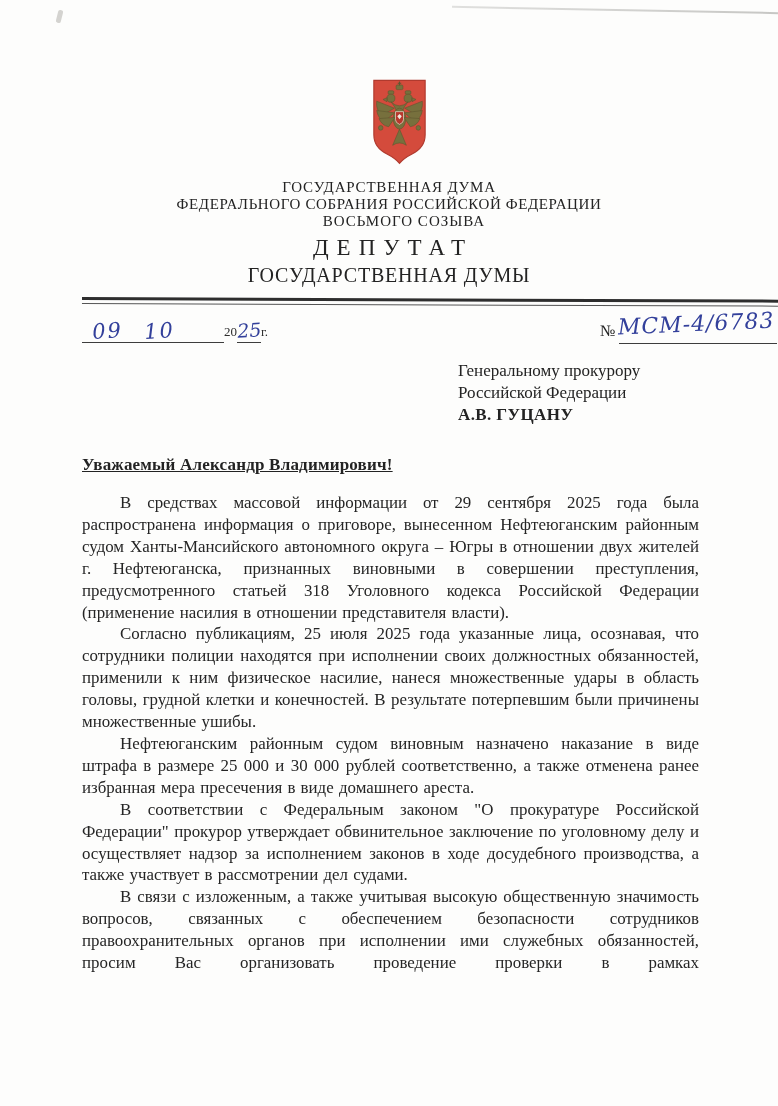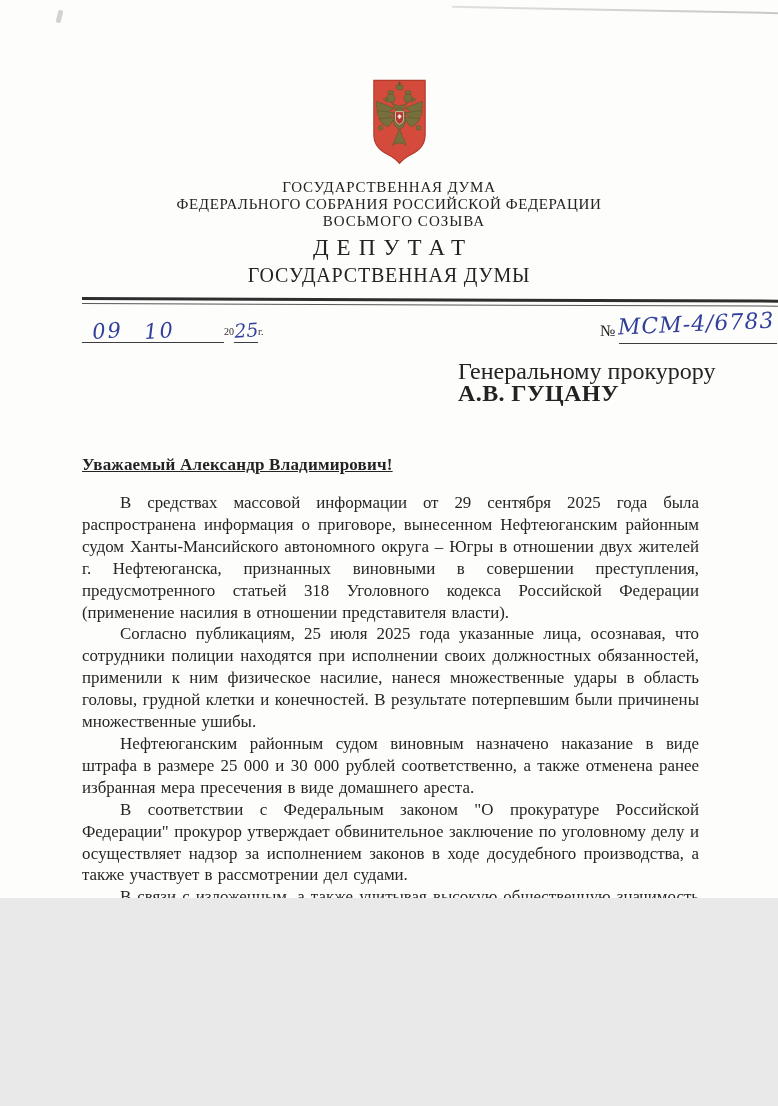--- a/index.html
+++ b/index.html
@@ -1,18 +1,18 @@
 <!DOCTYPE html>
 <html lang="ru"><head>
 <meta charset="utf-8">
 <style>
   html,body{margin:0;padding:0;background:#e9e9e9;}
   .page{
     position:relative;
-    width:778px;height:898px;
+    width:778px;height:1106px;
     margin:0 auto;
     background:#fdfdfc;
     overflow:hidden;
     font-family:"Liberation Serif",serif;
     color:#232323;
   }
   
   .artifact-line{position:absolute;top:9px;left:452px;width:326px;height:2px;
     background:linear-gradient(90deg,#d8d8d6,#b9b9b6);transform:rotate(1.1deg);opacity:.8;}
   .artifact-smudge{position:absolute;top:10px;left:57px;width:5px;height:13px;
@@ -33,31 +33,31 @@
   
   .rule{position:absolute;left:82px;right:0;top:297px;height:3px;
     border-top:3.2px solid #2e2e2e;border-bottom:1.4px solid #555;
     transform:rotate(.22deg);transform-origin:left top;}
 
   
   .date-row{position:absolute;left:82px;top:316px;height:30px;white-space:nowrap;}
   .num-row{position:absolute;left:600px;top:314px;height:34px;white-space:nowrap;}
   .seg{display:inline-block;border-bottom:1.3px solid #3d3d3d;height:26px;
     vertical-align:bottom;text-align:center;}
-  .printed{display:inline-block;font-size:10px;height:26px;line-height:30px;
+  .printed{display:inline-block;font-size:13px;height:26px;line-height:30px;
     vertical-align:bottom;color:#2c2c2c;}
   .hw{font-family:"DejaVu Serif",serif;font-style:italic;color:#33409b;}
   .hw-day{font-size:21px;display:inline-block;transform:rotate(-4deg) translateY(3px);letter-spacing:2px;}
   .hw-year{font-size:19px;display:inline-block;transform:rotate(-4deg) translateY(3px);}
   .num-label{display:inline-block;font-size:16px;height:30px;line-height:34px;vertical-align:bottom;}
   .hw-number{font-size:22px;display:inline-block;transform:rotate(-2.5deg) translate(-2px,-6px);
     letter-spacing:1px;white-space:nowrap;}
 
   
-  .recipient{position:absolute;left:458px;top:360px;font-size:24px;line-height:22px;}
+  .recipient{position:absolute;left:458px;top:360px;font-size:17px;line-height:22px;}
   .recipient-name{font-weight:bold;letter-spacing:.4px;}
 
   
   .salutation{position:absolute;left:82px;top:455px;width:616px;
     font-size:17px;font-weight:bold;letter-spacing:.2px;text-decoration:underline;}
 
   
   .body-text{position:absolute;left:82px;top:492px;width:617px;}
   .body-text p{margin:0;text-indent:38px;text-align:justify;
     font-size:16.9px;line-height:21.9px;color:#252525;word-spacing:1px;}
@@ -112,20 +112,21 @@
     <span class="seg" style="width:50px"><span class="hw hw-day">09</span></span><span class="seg" style="width:54px"><span class="hw hw-day">10</span></span><span class="seg" style="width:38px"></span><span class="printed">20</span><span class="seg" style="width:24px"><span class="hw hw-year">25</span></span><span class="printed">г.</span>
   </div>
 
   <div class="num-row">
     <span class="num-label">№</span>
     <span class="seg" style="width:158px"><span class="hw hw-number">МСМ-4/6783</span></span>
   </div>
 
   <div class="recipient">
     <div>Генеральному прокурору</div>
+    <div>Российской Федерации</div>
     <div class="recipient-name">А.В. ГУЦАНУ</div>
   </div>
 
   <div class="salutation">Уважаемый Александр Владимирович!</div>
 
   <div class="body-text">
     <p>В средствах массовой информации от 29 сентября 2025 года была распространена информация о приговоре, вынесенном Нефтеюганским районным судом Ханты-Мансийского автономного округа – Югры в отношении двух жителей г. Нефтеюганска, признанных виновными в совершении преступления, предусмотренного статьей 318 Уголовного кодекса Российской Федерации (применение насилия в отношении представителя власти).</p>
     <p>Согласно публикациям, 25 июля 2025 года указанные лица, осознавая, что сотрудники полиции находятся при исполнении своих должностных обязанностей, применили к ним физическое насилие, нанеся множественные удары в область головы, грудной клетки и конечностей. В результате потерпевшим были причинены множественные ушибы.</p>
     <p>Нефтеюганским районным судом виновным назначено наказание в виде штрафа в размере 25 000 и 30 000 рублей соответственно, а также отменена ранее избранная мера пресечения в виде домашнего ареста.</p>
     <p>В соответствии с Федеральным законом "О прокуратуре Российской Федерации" прокурор утверждает обвинительное заключение по уголовному делу и осуществляет надзор за исполнением законов в ходе досудебного производства, а также участвует в рассмотрении дел судами.</p>

